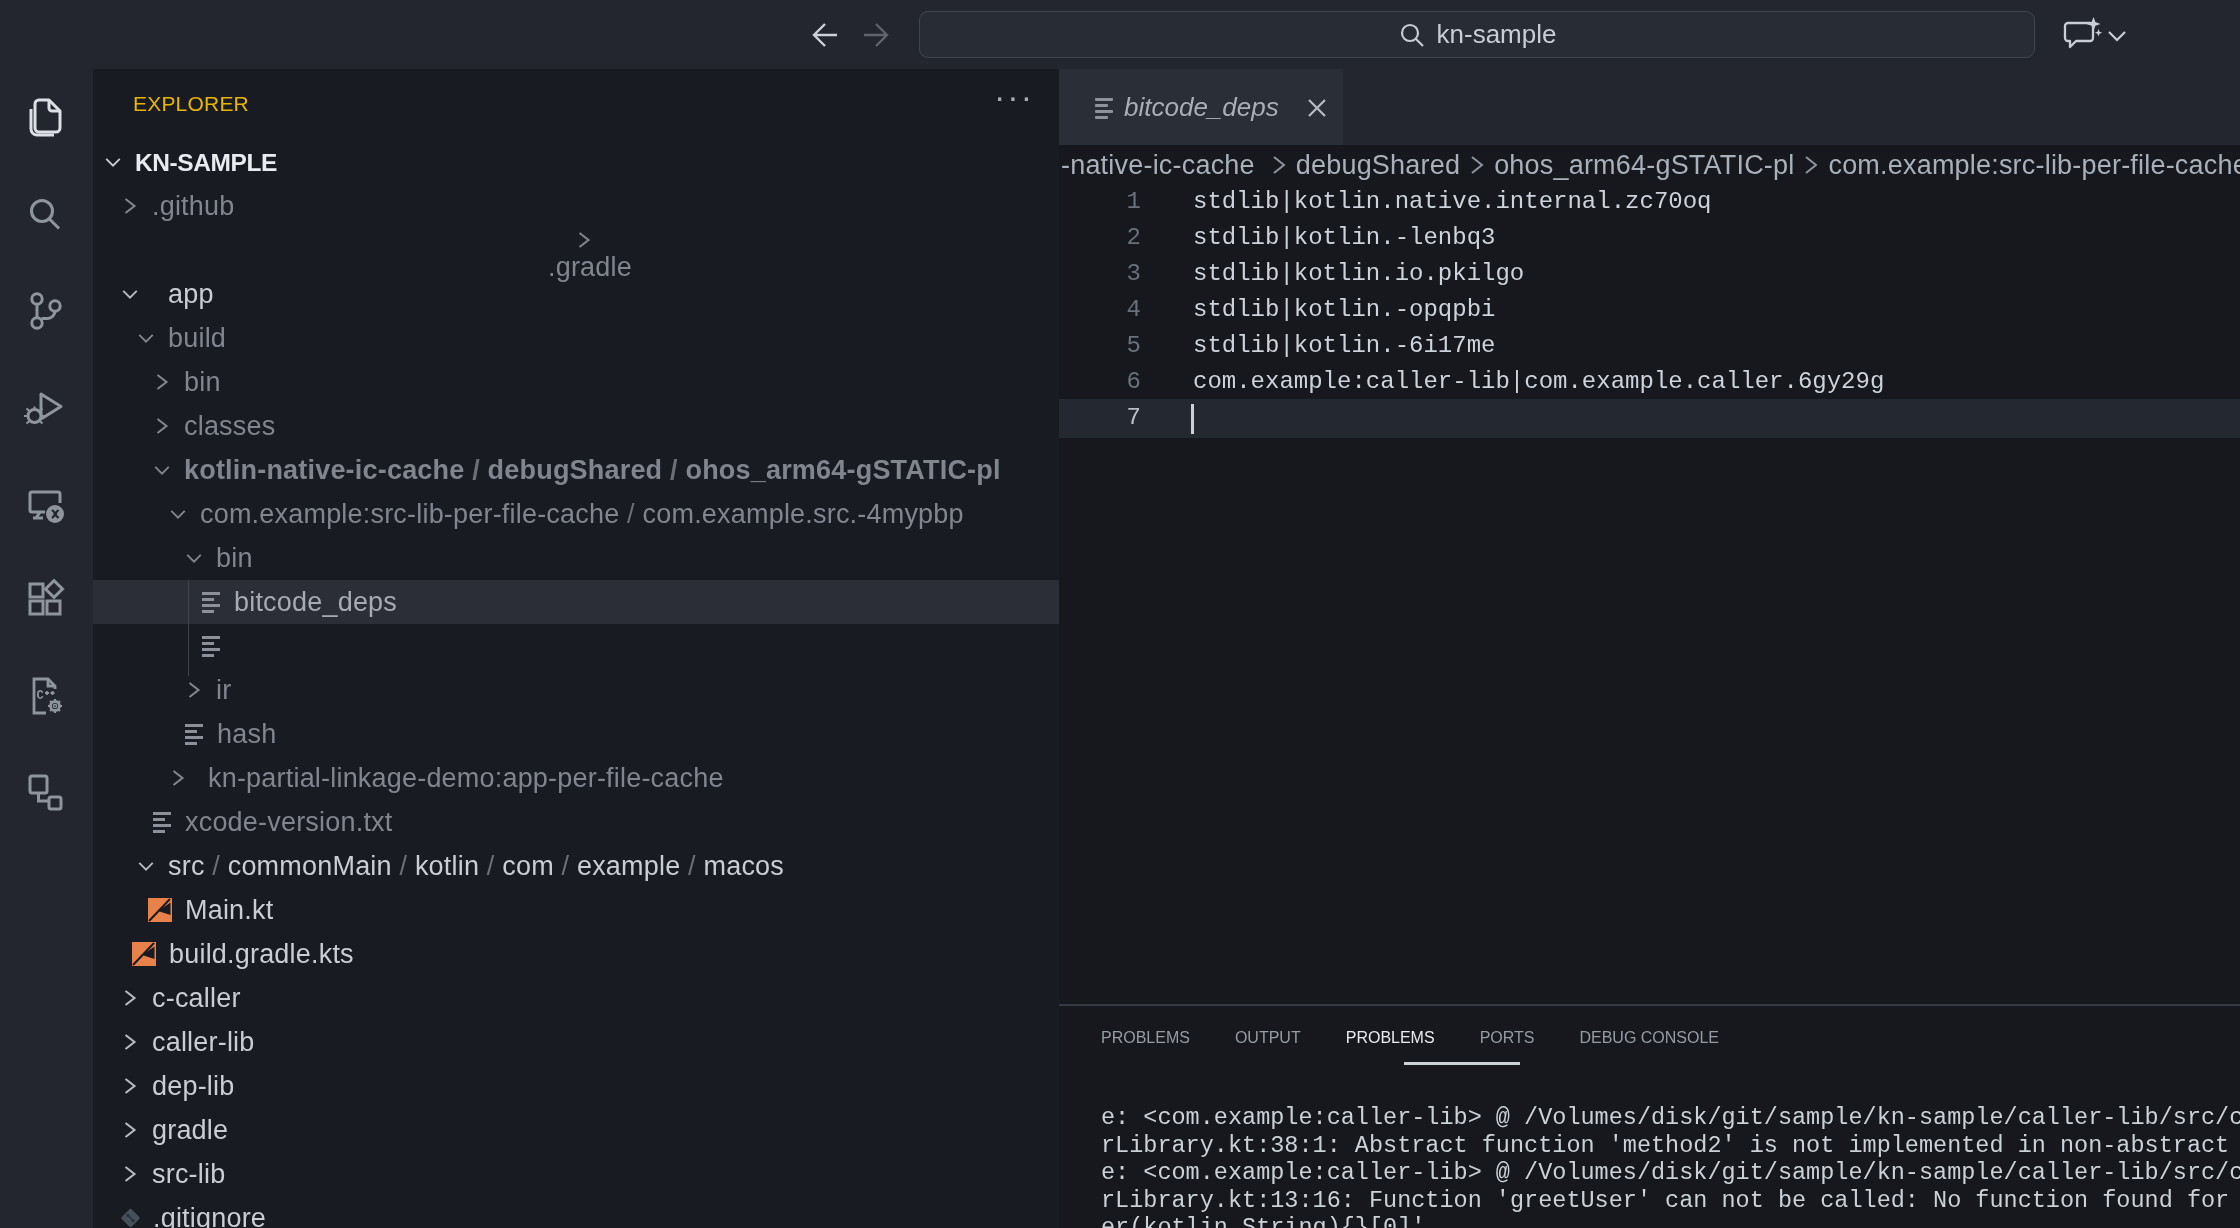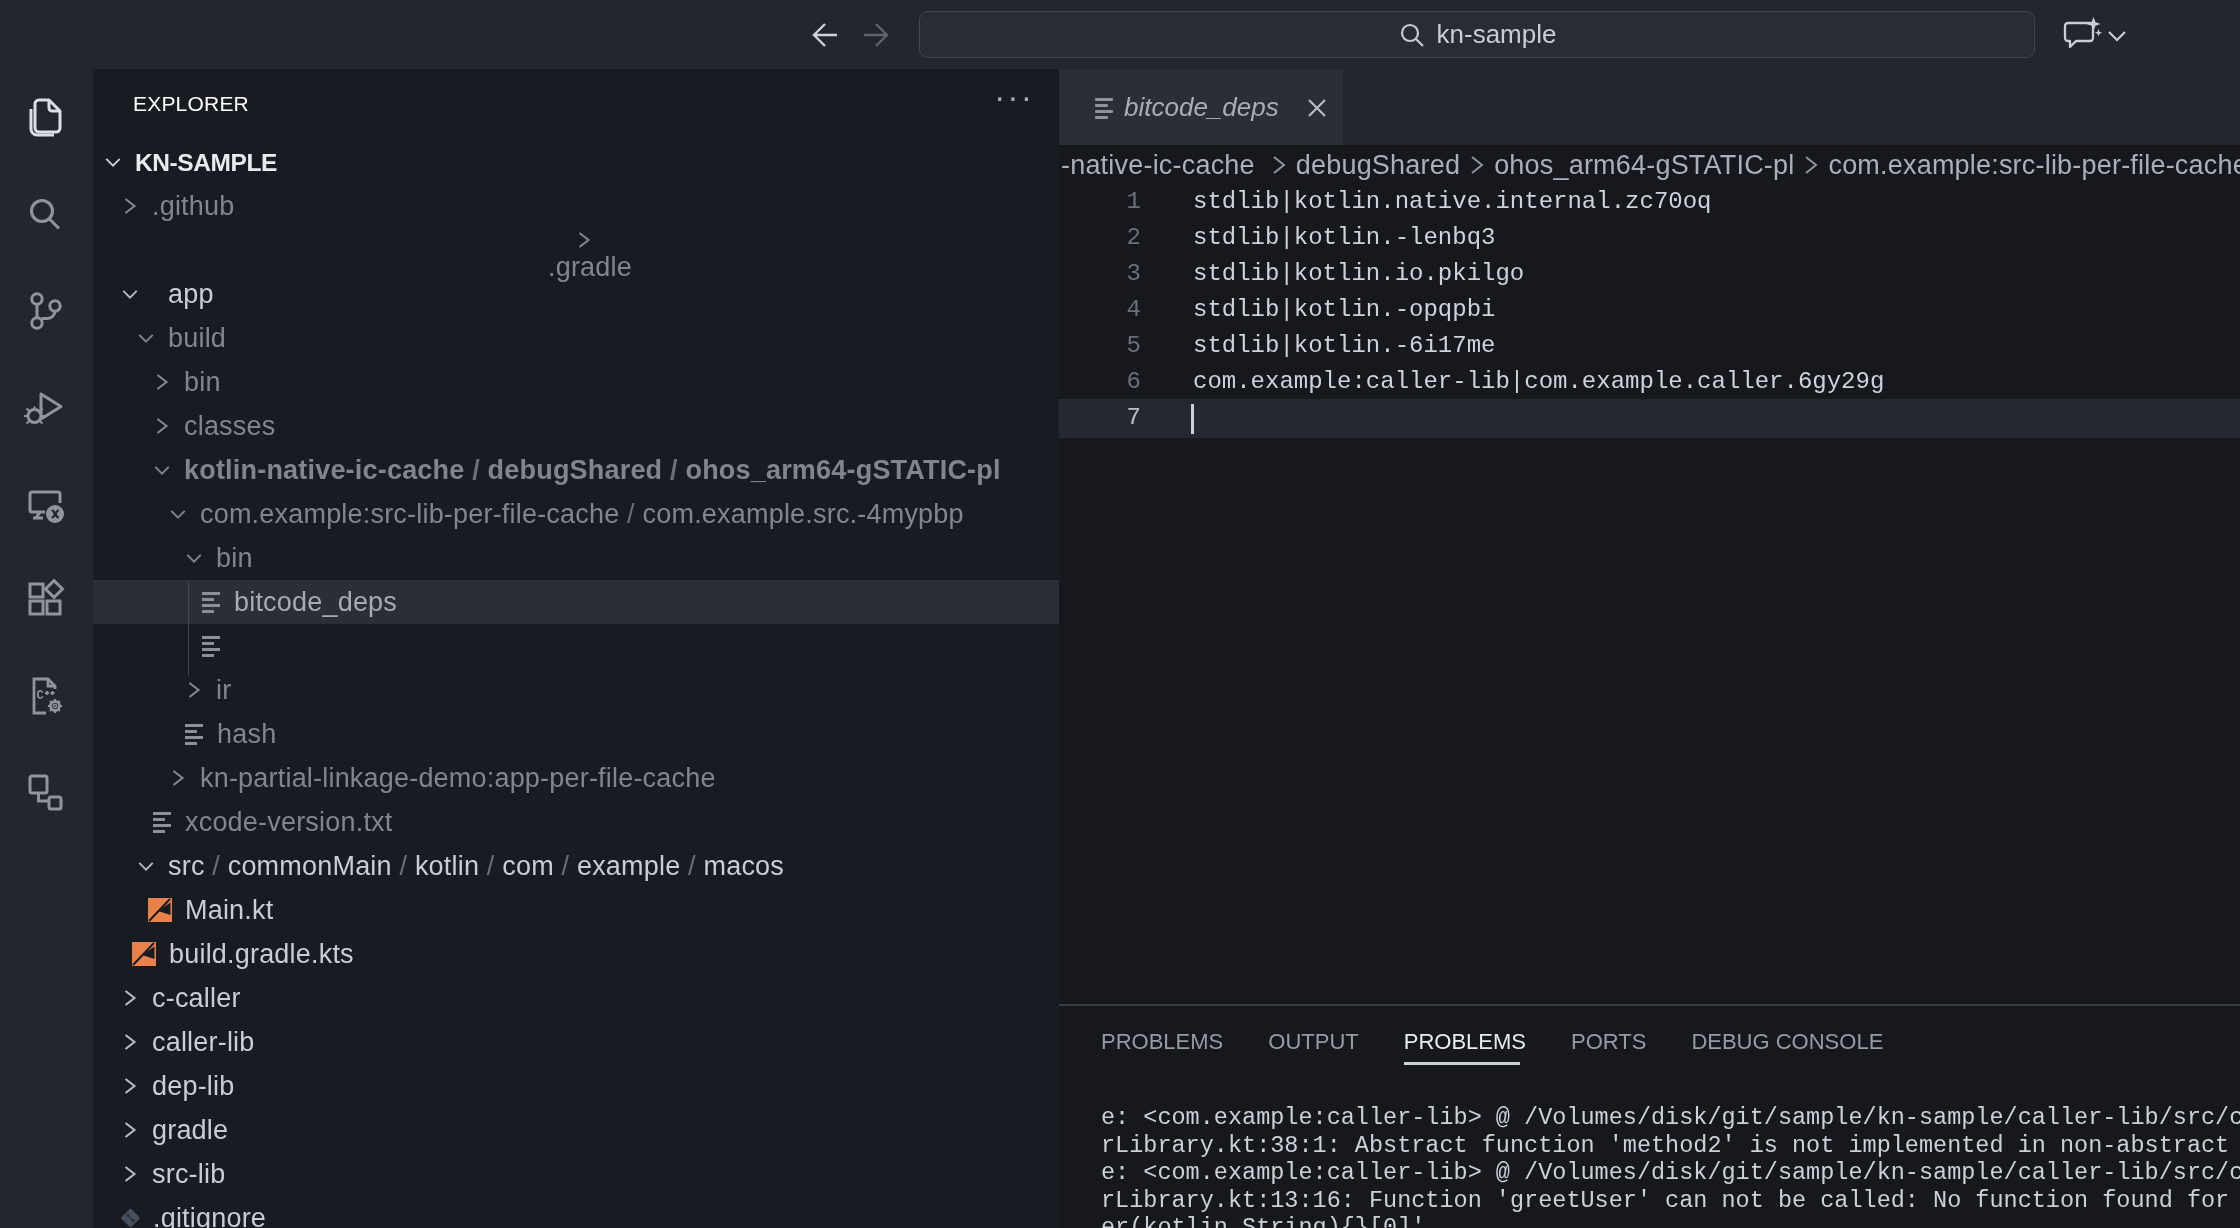--- a/index.html
+++ b/index.html
@@ -17,29 +17,29 @@
   .chev { width:18px; height:44px; display:flex; align-items:center; justify-content:center;
     flex:0 0 18px; margin-right:13px; }
   .ficon { width:19px; height:44px; display:flex; align-items:center; flex:0 0 19px; margin-right:13px; }
   
   #editor { position:absolute; left:1059px; top:69px; width:1181px; height:1159px;
     background:#16181e; overflow:hidden; }
   .codeline { position:absolute; height:36px; line-height:36px; font-size:24px;
     font-family:"Liberation Mono", monospace; white-space:pre; }
   .lnum { position:absolute; width:82px; text-align:right; color:#6a707a; }
   .ctext { position:absolute; left:134px; color:#ced3db; }
-  .ptab { font-size:22px; color:#969ba4; }
+  .ptab { font-size:16px; color:#969ba4; }
   .tline { position:absolute; left:42px; font-size:23.5px; line-height:27.5px;
     font-family:"Liberation Mono", monospace; color:#ccd1d8; white-space:pre; }
 </style>
 </head>
 <body>
 
 <div id="sidebar">
-  <div class="abs" style="left:40px; top:23px; font-size:21px; color:#ffffff; letter-spacing:0.2px;">EXPLORER</div>
+  <div class="abs" style="left:40px; top:23px; font-size:21px; color:#eab308; letter-spacing:0.2px;">EXPLORER</div>
   <div class="abs" style="left:901px; top:8px; font-size:34px; color:#a7acb4; letter-spacing:2px;">···</div>
 
   <div class="abs" style="left:0; top:511px; width:966px; height:44px; background:#2b2e37;"></div>
 
   <div class="abs" style="left:95px; top:511px; width:1px; height:96px; background:#40454d;"></div>
   <div id="tree">
       <div class="trow " style="top:71px; padding-left:11px;"><span class="chev"><svg width="20" height="24" viewBox="0 0 20 24">
             <path d="M2.5 8.5 L10 16 L17.5 8.5" stroke="#c9cdd4" stroke-width="2.1" fill="none"></path>
           </svg></span><span><b style="color:#e8ebef; font-size:24.5px; letter-spacing:-0.4px;">KN-SAMPLE</b></span></div>
       <div class="trow dim" style="top:115px; padding-left:28px;"><span class="chev"><svg width="18" height="24" viewBox="0 0 18 24">
@@ -89,21 +89,21 @@
             <path d="M4.5 5 L13.5 12 L4.5 19" stroke="#81868e" stroke-width="2.1" fill="none"></path>
           </svg></span><span>ir</span></div>
       <div class="trow dim" style="top:643px; padding-left:92px;"><span class="ficon"><svg width="19" height="21" viewBox="0 0 19 21">
             <g fill="#8b9099">
               <rect x="0" y="0" width="18" height="3"></rect>
               <rect x="0" y="6" width="12" height="3"></rect>
               <rect x="0" y="12" width="18" height="3"></rect>
               <rect x="0" y="18" width="12" height="3"></rect>
             </g>
           </svg></span><span>hash</span></div>
-      <div class="trow dim" style="top:687px; padding-left:76px;"><span class="chev"><svg width="18" height="24" viewBox="0 0 18 24">
+      <div class="trow dim" style="top:687px; padding-left:76px;gap:8px;"><span class="chev"><svg width="18" height="24" viewBox="0 0 18 24">
             <path d="M4.5 5 L13.5 12 L4.5 19" stroke="#81868e" stroke-width="2.1" fill="none"></path>
           </svg></span><span>kn-partial-linkage-demo:app-per-file-cache</span></div>
       <div class="trow dim" style="top:731px; padding-left:60px;"><span class="ficon"><svg width="19" height="21" viewBox="0 0 19 21">
             <g fill="#8b9099">
               <rect x="0" y="0" width="18" height="3"></rect>
               <rect x="0" y="6" width="12" height="3"></rect>
               <rect x="0" y="12" width="18" height="3"></rect>
               <rect x="0" y="18" width="12" height="3"></rect>
             </g>
           </svg></span><span>xcode-version.txt</span></div>

